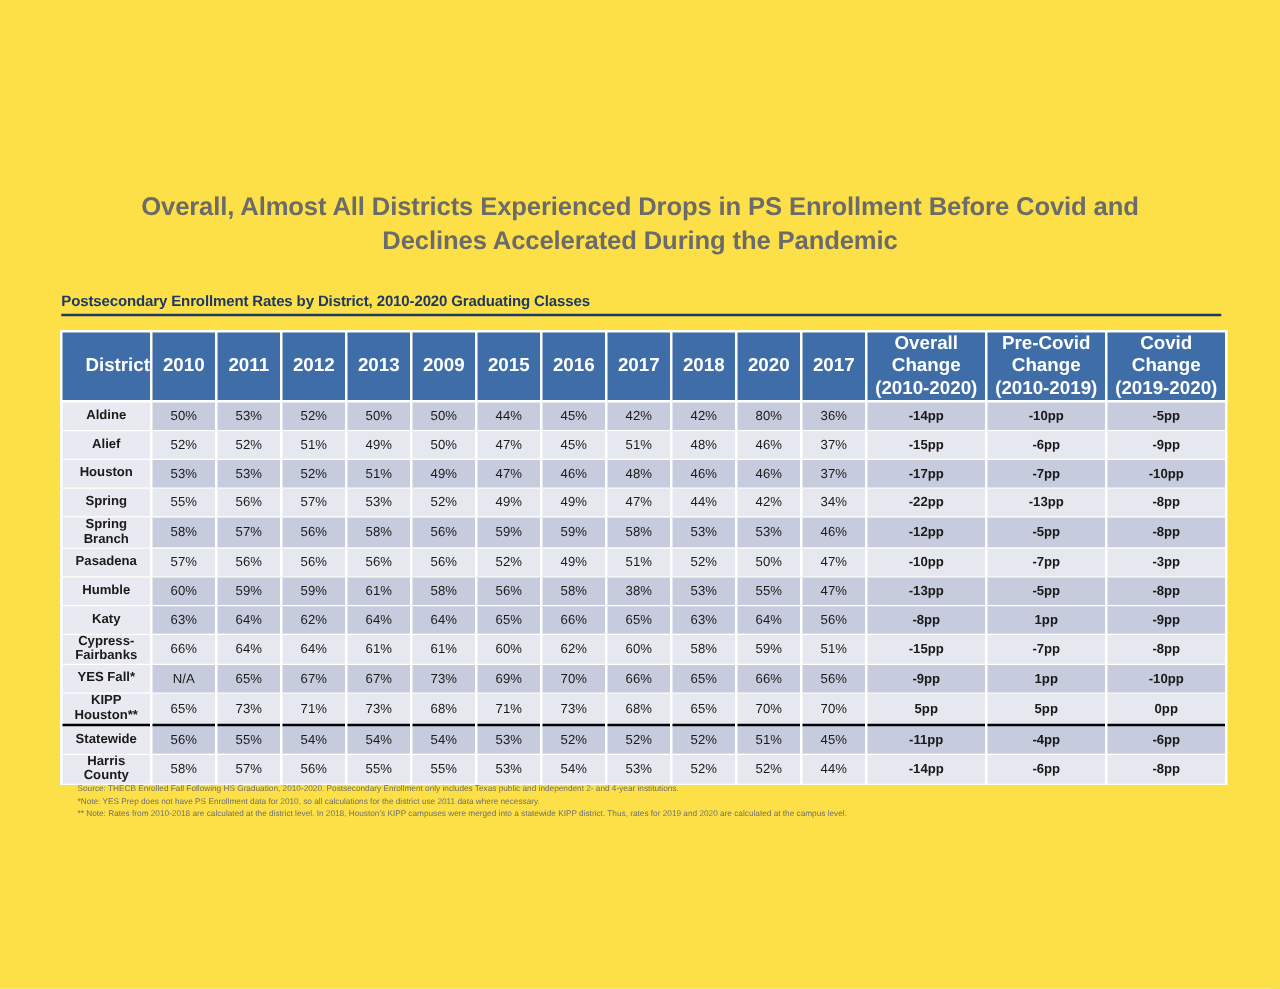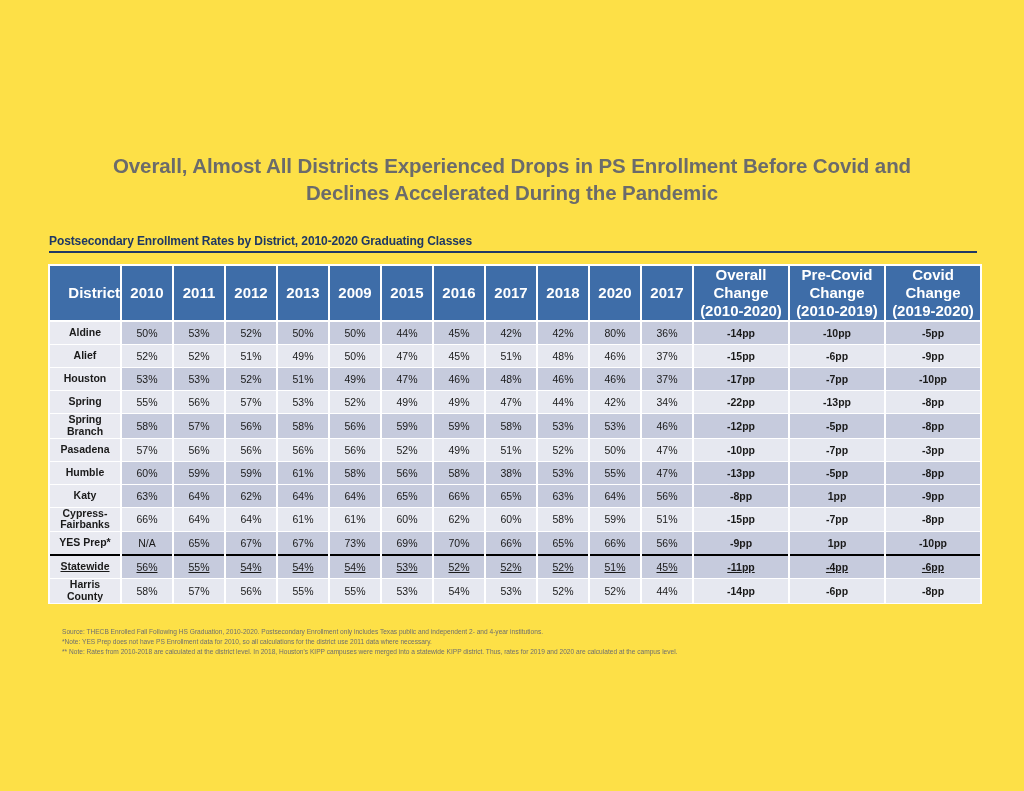--- a/index.html
+++ b/index.html
@@ -99,21 +99,20 @@
   }
   tr.alt-a td { background: #C6CBDD; }
   tr.alt-b td { background: #E6E8F0; }
   tr.alt-a td.dist,
   tr.alt-b td.dist { background: #E9EAF1; }
   td.chg {
     font-weight: bold;
   }
   tr.rule-above td {
     border-top: 2.4px solid #000000;
-    text-decoration: underline;
   }
   tr.tall td { height: 30px; }
 
   .footnotes {
     position: absolute;
     left: 62px;
     top: 627px;
     width: 900px;
     font-size: 6.6px;
     color: #6f6f6f;
@@ -320,36 +319,53 @@
           <td>62%</td>
           <td>60%</td>
           <td>58%</td>
           <td>59%</td>
           <td>51%</td>
           <td class="chg">-15pp</td>
           <td class="chg">-7pp</td>
           <td class="chg">-8pp</td>
         </tr>
         <tr class="alt-a">
-          <td class="dist"><span>YES Prep*</span></td>
+          <td class="dist"><span>YES Fall*</span></td>
           <td>N/A</td>
           <td>65%</td>
           <td>67%</td>
           <td>67%</td>
           <td>73%</td>
           <td>69%</td>
           <td>70%</td>
           <td>66%</td>
           <td>65%</td>
           <td>66%</td>
           <td>56%</td>
           <td class="chg">-9pp</td>
           <td class="chg">1pp</td>
           <td class="chg">-10pp</td>
         </tr>
+        <tr class="alt-b tall">
+          <td class="dist"><span>KIPP</span><br><span>Houston**</span></td>
+          <td>65%</td>
+          <td>73%</td>
+          <td>71%</td>
+          <td>73%</td>
+          <td>68%</td>
+          <td>71%</td>
+          <td>73%</td>
+          <td>68%</td>
+          <td>65%</td>
+          <td>70%</td>
+          <td>70%</td>
+          <td class="chg">5pp</td>
+          <td class="chg">5pp</td>
+          <td class="chg">0pp</td>
+        </tr>
         <tr class="alt-a rule-above">
           <td class="dist"><span>Statewide</span></td>
           <td>56%</td>
           <td>55%</td>
           <td>54%</td>
           <td>54%</td>
           <td>54%</td>
           <td>53%</td>
           <td>52%</td>
           <td>52%</td>

